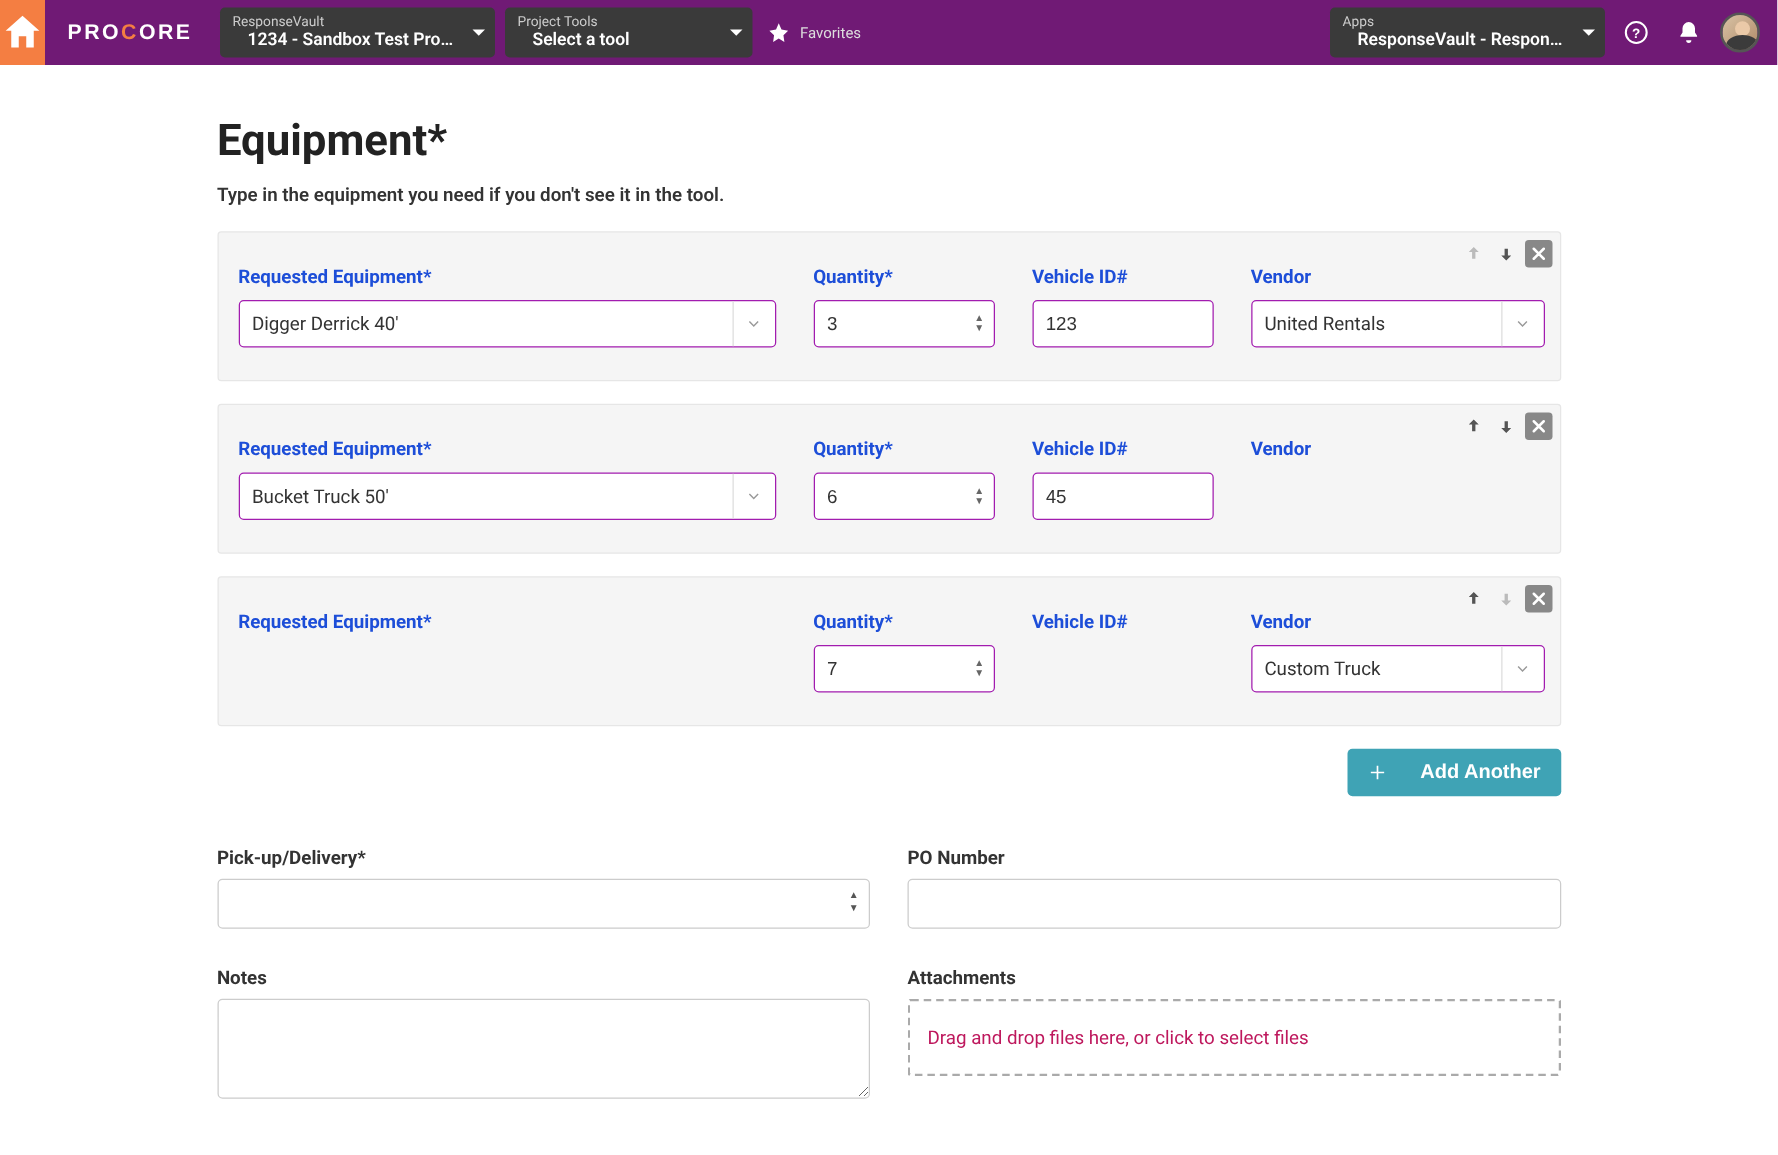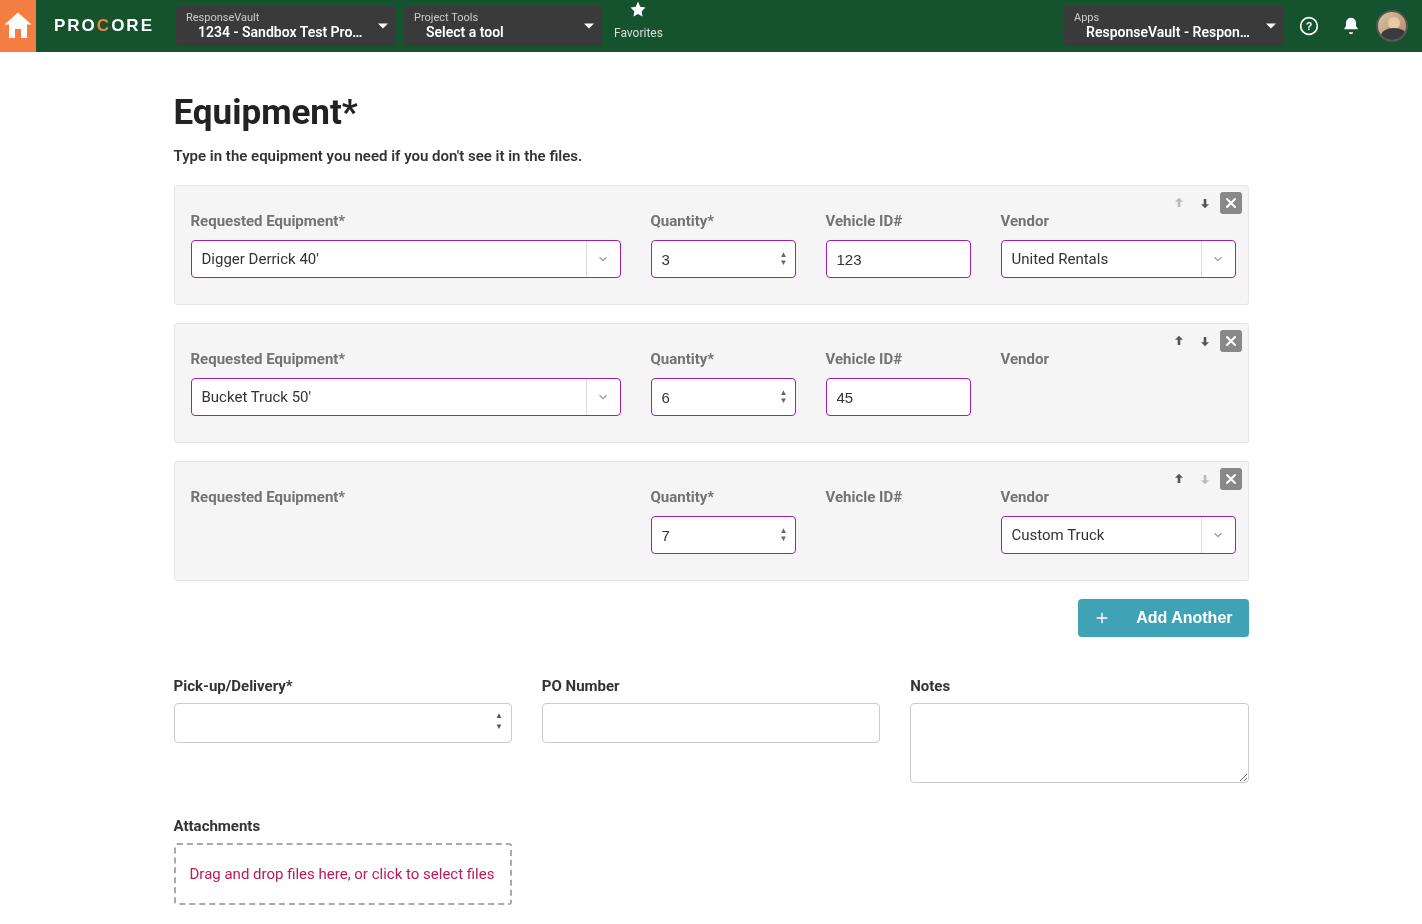--- a/index.html
+++ b/index.html
@@ -6,21 +6,21 @@
     body {
       font-family: -apple-system, BlinkMacSystemFont, "Segoe UI", Roboto, Helvetica, Arial, sans-serif;
       background: #fff;
       color: #333;
       font-size: 15px;
     }
     
     .topnav {
       display: flex;
       align-items: stretch;
-      background: #14532d;
+      background: #701a75;
       height: 52px;
       color: #fff;
     }
     .home-btn {
       width: 36px;
       background: #f47e42;
       display: flex;
       align-items: center;
       justify-content: center;
       color: #fff;
@@ -61,21 +61,20 @@
       border-right: 5px solid transparent;
       border-top: 5px solid #fff;
     }
     .fav {
       display: flex;
       align-items: center;
       margin-left: 8px;
       color: #ddd;
       font-size: 12px;
       gap: 8px;
-      flex-direction: column;
     }
     .fav svg { width: 18px; height: 18px; fill: #fff; }
     .nav-spacer { flex: 1; }
     .nav-icon {
       width: 42px;
       display: flex;
       align-items: center;
       justify-content: center;
       cursor: pointer;
     }
@@ -157,21 +156,21 @@
     .row {
       display: grid;
       grid-template-columns: 430px 145px 145px 235px;
       gap: 30px;
     }
     .field label {
       display: block;
       font-weight: 700;
       font-size: 15px;
       margin-bottom: 10px;
-      color: #737373;
+      color: #1d4ed8;
     }
     .input, .select-wrap, .num-wrap {
       background: #fff;
       border: 1px solid #a21caf;
       border-radius: 4px;
       height: 38px;
       display: flex;
       align-items: center;
       position: relative;
     }
@@ -233,21 +232,21 @@
       cursor: pointer;
       display: inline-flex;
       align-items: center;
       gap: 26px;
     }
     .btn-add svg { width: 16px; height: 16px; fill: #fff; }
     .clear { clear: both; }
 
     .lower {
       display: grid;
-      grid-template-columns: 1fr 1fr 1fr;
+      grid-template-columns: 1fr 1fr;
       gap: 30px;
       margin-top: 40px;
     }
     .lower label {
       font-weight: 700;
       display: block;
       margin-bottom: 8px;
       font-size: 15px;
     }
     .full-input {
@@ -350,21 +349,21 @@
   <div class="nav-icon">
     <svg viewBox="0 0 24 24">
         <path d="M12 2a6 6 0 0 0-6 6v4l-2 3v1h16v-1l-2-3V8a6 6 0 0 0-6-6zm0 20a2.5 2.5 0 0 0 2.5-2.5h-5A2.5 2.5 0 0 0 12 22z"></path>
       </svg>
   </div>
   <div class="avatar"></div>
 </div>
 
 <div class="page">
   <h1 class="section-title">Equipment*</h1>
-  <p class="section-sub">Type in the equipment you need if you don't see it in the files.</p>
+  <p class="section-sub">Type in the equipment you need if you don't see it in the tool.</p>
 
   <div id="cards">
   <div class="card">
     <div class="card-controls">
       <span class="ic up disabled">
         <svg viewBox="0 0 24 24">
               <path fill="currentColor" d="M12 4l6 6h-4v8h-4v-8H6z"></path>
             </svg>
       </span>
       <span class="ic down">

